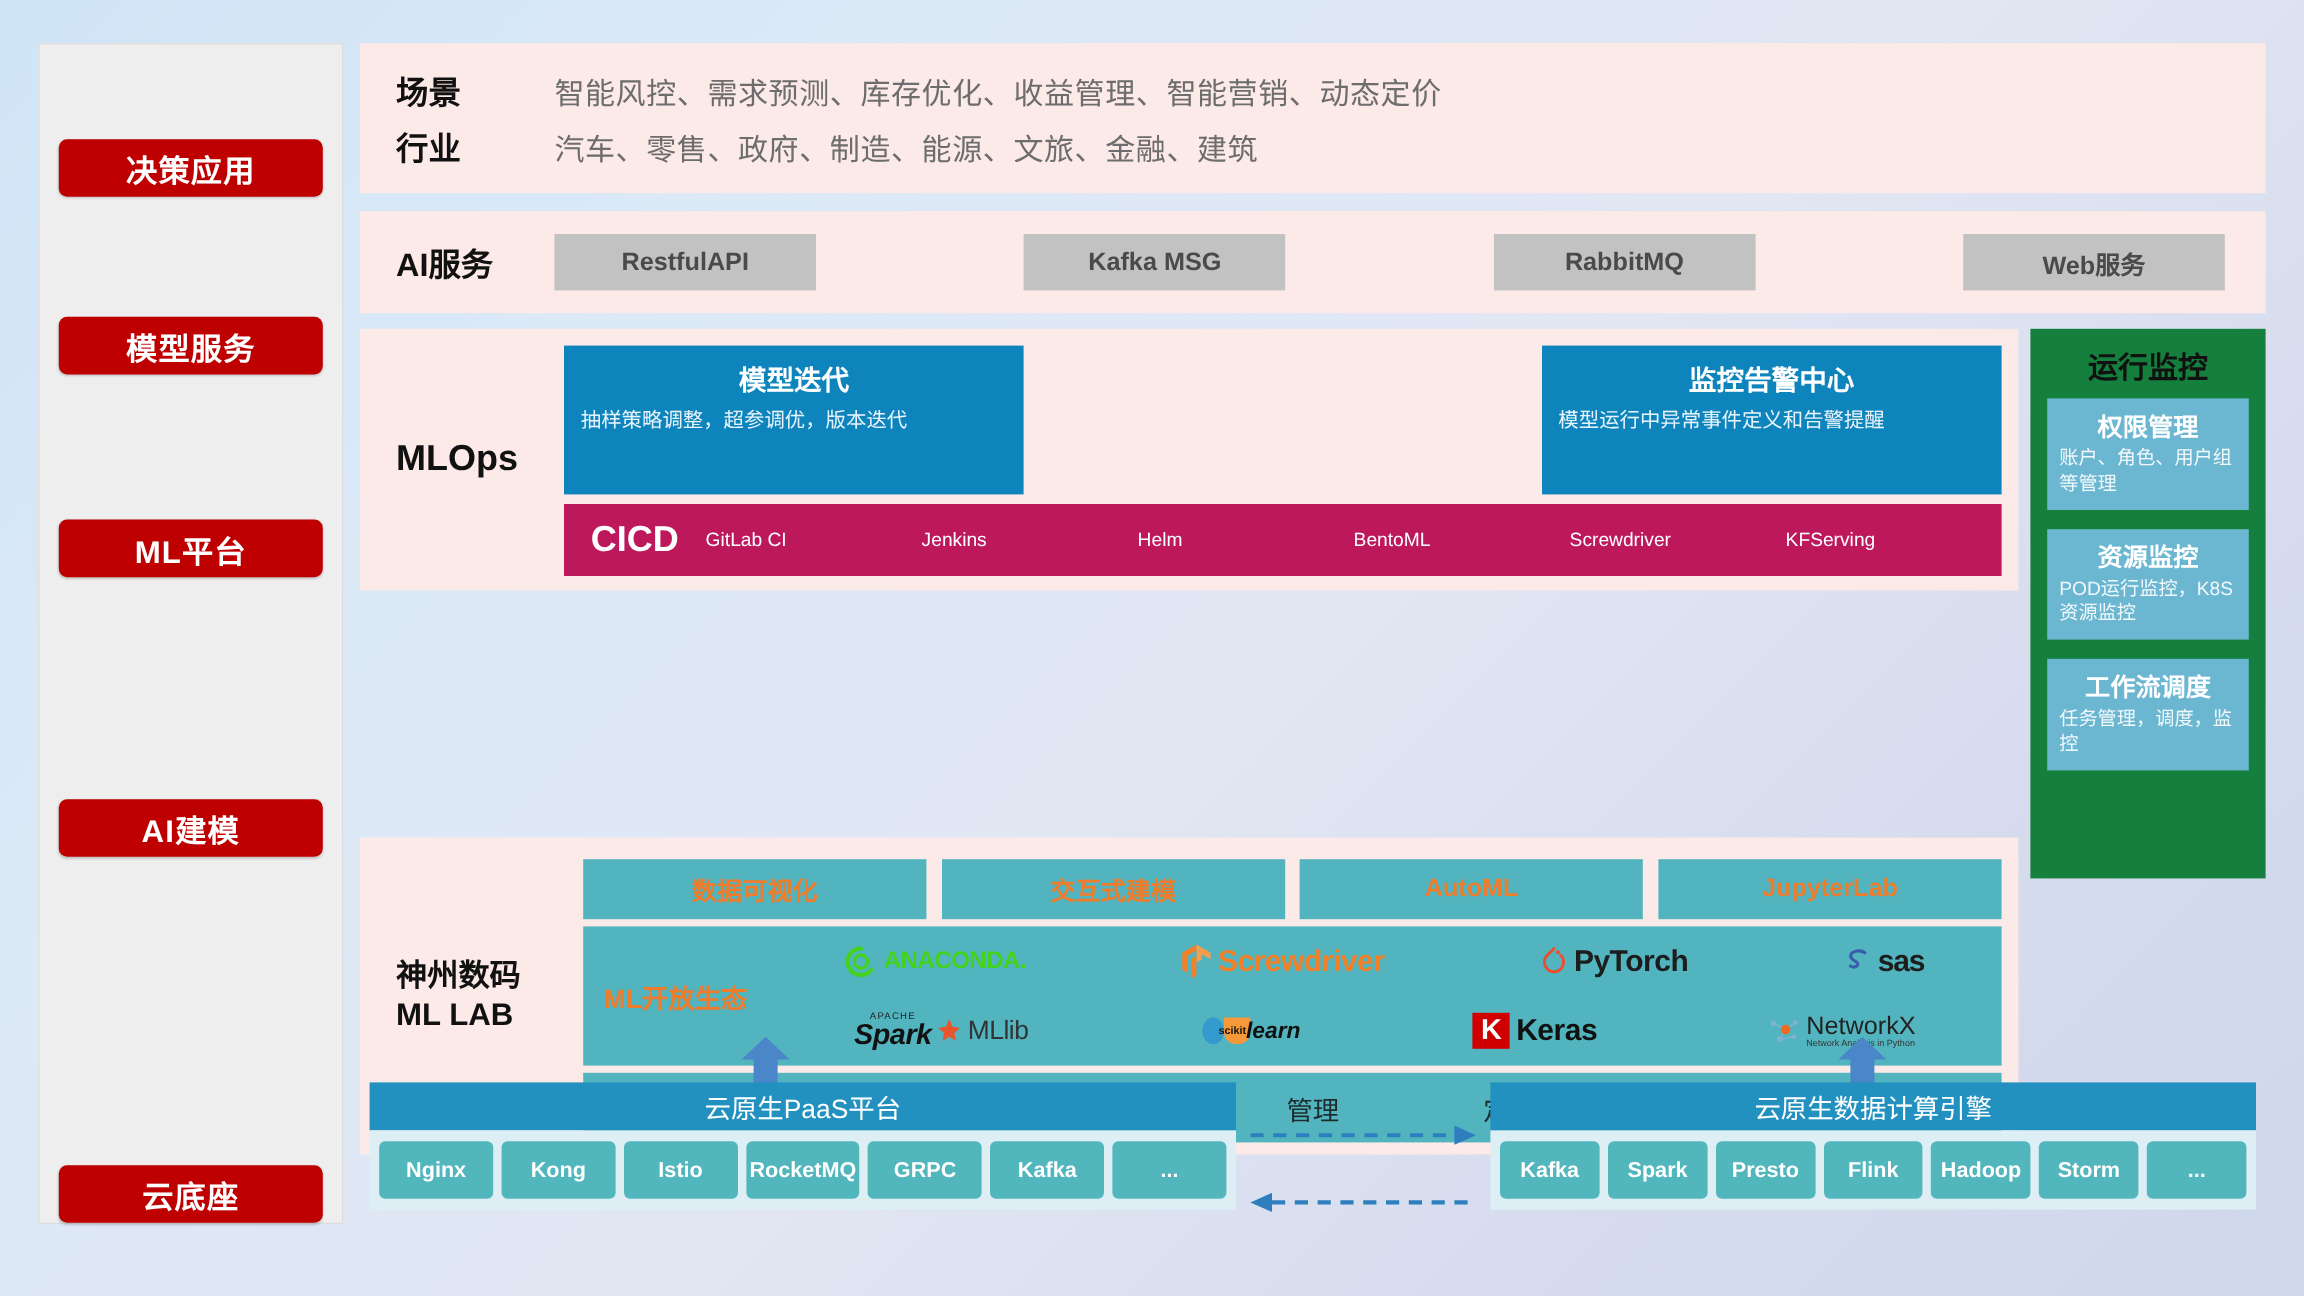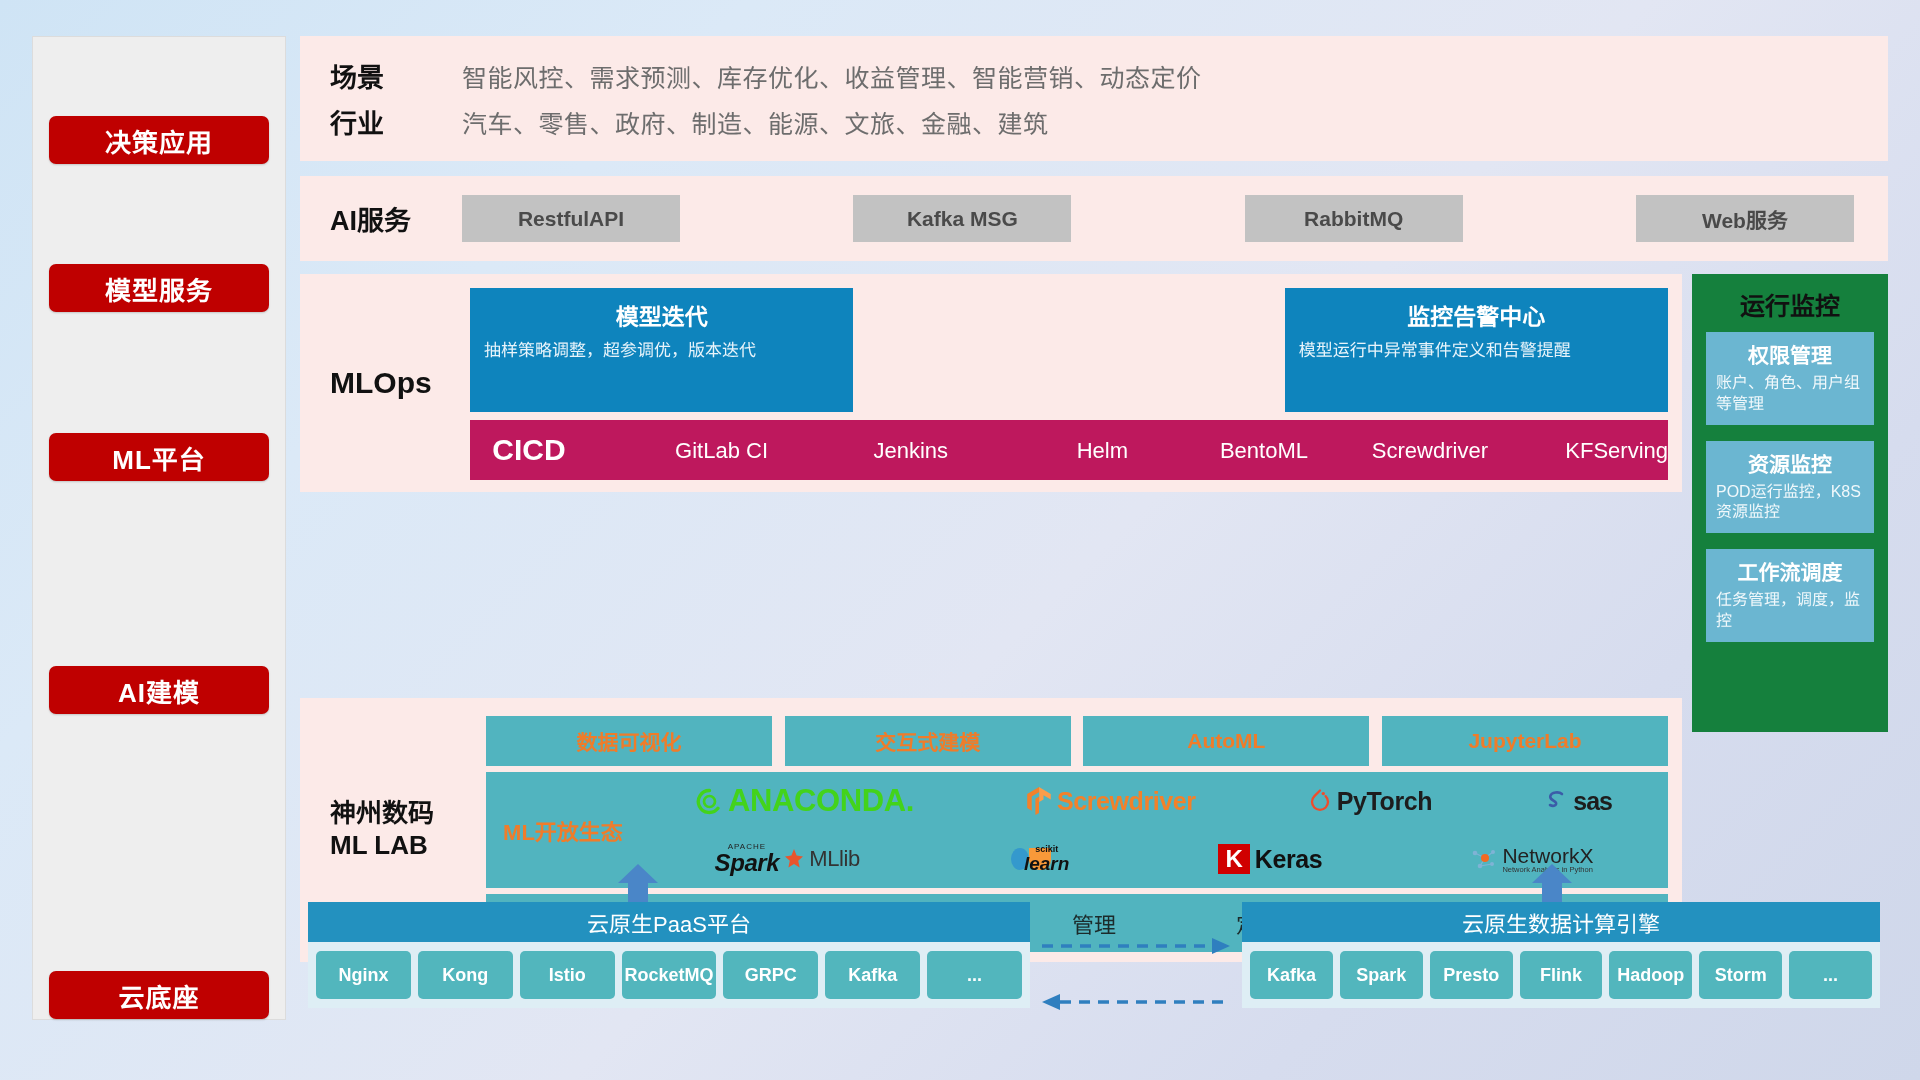--- a/index.html
+++ b/index.html
@@ -75,21 +75,21 @@
   .cicd-bar{
     position:absolute;left:170px;top:146px;right:14px;height:60px;
     background:#be185d;display:flex;align-items:center;overflow:hidden;
   }
   .cicd-title{
     width:118px;flex:none;text-align:center;color:#fff;
     font-size:30px;font-weight:bold;
   }
   .cicd-items{flex:1;display:flex;}
   .cicd-item{
-    flex:1;color:#fff;font-size:22px;text-align:right;
+    flex:1;color:#fff;font-size:16px;text-align:left;
     line-height:1.0;word-break:break-all;padding-top:2px;
   }
 
   
   .monitor{
     position:absolute;left:1392px;top:0;width:196px;height:458px;
     background:#15803d;padding:0;box-sizing:border-box;
   }
   .monitor-title{
     text-align:center;font-size:25px;font-weight:bold;color:#111;
@@ -254,21 +254,21 @@
         <div class="eco">
           <div class="eco-label">ML开放生态</div>
           <div class="eco-logos">
 
             <div class="eco-row">
               <div class="logo">
                 <svg width="27" height="27" viewBox="0 0 32 32">
                   <path d="M16 3a13 13 0 1 0 10 21" fill="none" stroke="#43d31b" stroke-width="4" stroke-linecap="round"></path>
                   <circle cx="16" cy="16" r="6.5" fill="none" stroke="#43d31b" stroke-width="3.2"></circle>
                 </svg>
-                <span class="logo-txt" style="color:#43d31b;font-size:31px;">ANACONDA.</span>
+                <span class="logo-txt" style="color:#43d31b;font-size:20px;">ANACONDA.</span>
               </div>
               <div class="logo">
                 <svg width="26" height="30" viewBox="0 0 24 28">
                   <path d="M12 1 1 7.4v13.2L5.2 23V9.8L12 5.9z" fill="#f2812a"></path>
                   <path d="M12 1l11 6.4v5.1l-6.8-3.9v4l-4 2.3V5.9z" fill="#fa9d4b"></path>
                   <path d="M8.6 11.8l3.4-2v15.4L8.6 27z" fill="#f2812a"></path>
                 </svg>
                 <span class="logo-txt" style="color:#f2812a;">Screwdriver</span>
               </div>
               <div class="logo">
@@ -296,21 +296,21 @@
                   <path d="M10 0l2.6 6.4L19 7.6l-4.8 4.2 1.4 6.6L10 15l-5.6 3.4 1.4-6.6L1 7.6l6.4-1.2z" fill="#e8552d"></path>
                 </svg>
                 <span class="logo-txt" style="color:#333;font-size:22px;font-weight:normal;">MLlib</span>
               </div>
 
               <div class="logo">
                 <svg width="46" height="26" viewBox="0 0 46 26">
                   <ellipse cx="11" cy="13" rx="9" ry="11" fill="#3499cd"></ellipse>
                   <path d="M20 2h22v12a10 10 0 0 1-10 10h-2a10 10 0 0 1-10-10z" fill="#f89939"></path>
                 </svg>
-                <div style="display:flex;flex-direction:column;align-items:center;line-height:1;margin-left:-36px;">
+                <div style="display:flex;align-items:center;line-height:1;margin-left:-36px;">
                   <span style="font-size:9px;color:#111;font-weight:bold;">scikit</span>
                   <span style="font-size:19px;color:#111;font-style:italic;font-weight:bold;">learn</span>
                 </div>
               </div>
 
               <div class="logo">
                 <span style="background:#d00000;color:#fff;font-size:24px;font-weight:bold;padding:1px 7px;">K</span>
                 <span class="logo-txt" style="color:#111;">Keras</span>
               </div>
 

